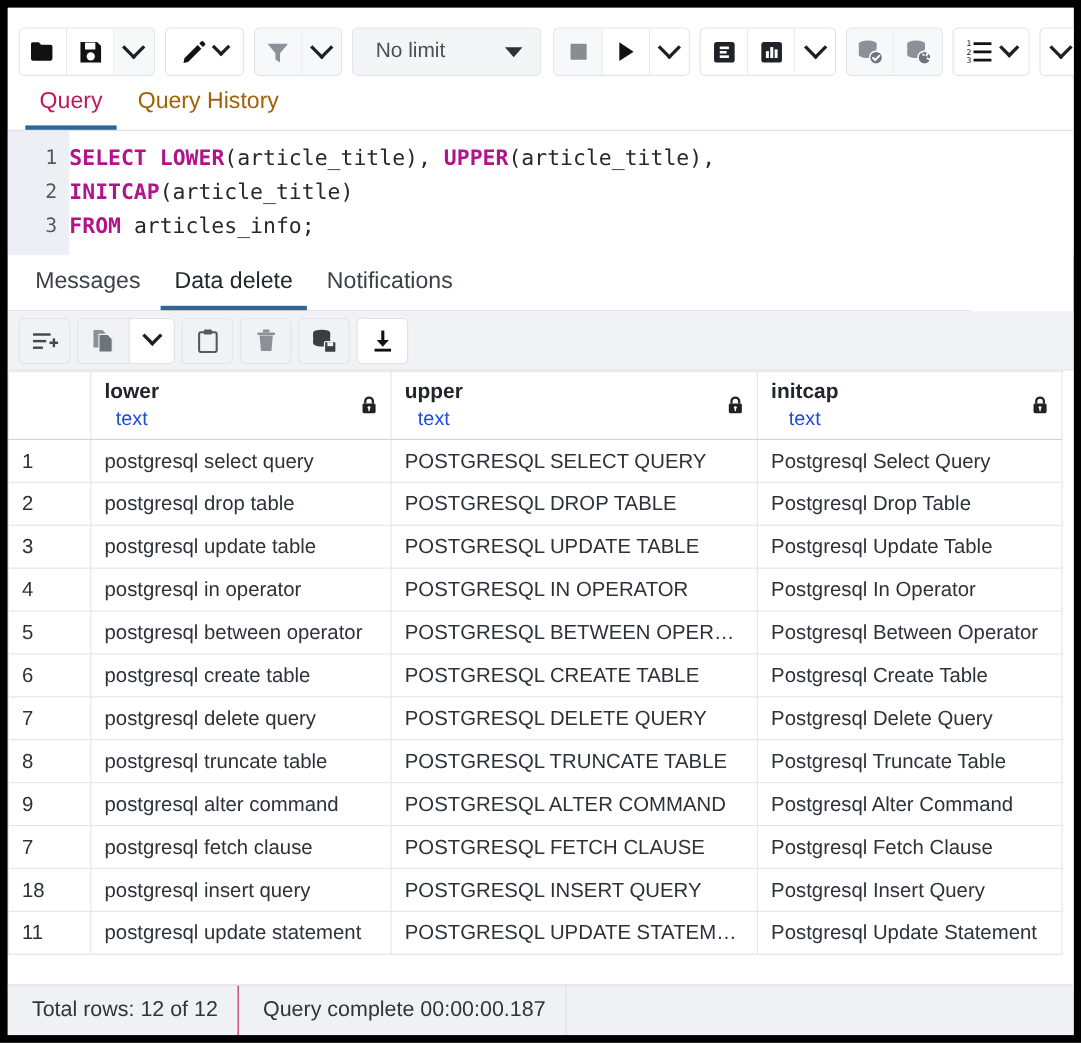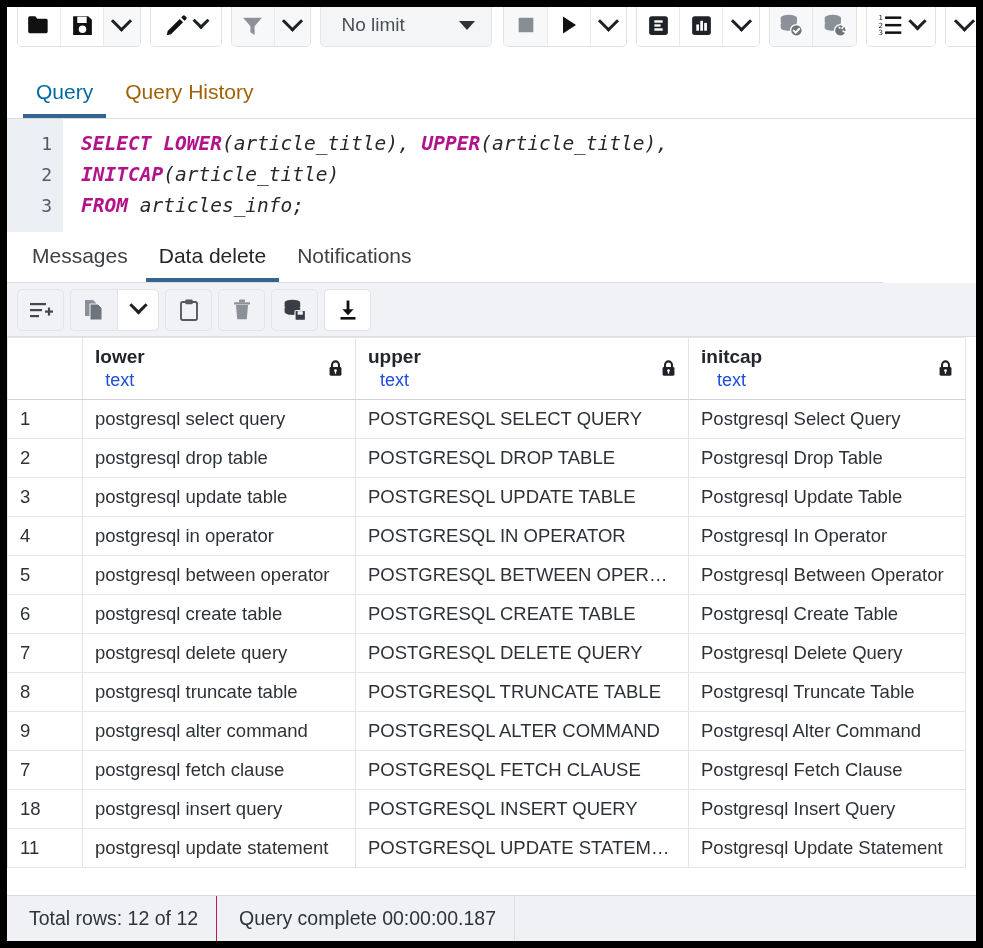--- a/index.html
+++ b/index.html
@@ -31,21 +31,21 @@
   }
 
   
   .toolbar {
     position: absolute;
     left: 0; top: -6px;
     width: 976px; height: 68px;
     background: #fff;
     border-top: 2px solid #dfe2e6;
     display: flex;
-    align-items: flex-start;
+    align-items: flex-end;
     padding-left: 10px;
     gap: 0px;
   }
   .btngroup {
     display: flex;
     align-items: stretch;
     border: 1px solid #dfe2e6;
     border-radius: 5px;
     background: #fff;
     height: 44px;
@@ -109,21 +109,21 @@
     padding-left: 16px;
   }
   .qtab {
     font-size: 21px;
     color: #a16207;
     padding: 0 13px 10px 13px;
     margin-right: 6px;
     cursor: pointer;
     border-bottom: 4px solid transparent;
   }
-  .qtab.active { border-bottom-color: #326690; color: #0369a1; }
+  .qtab.active { border-bottom-color: #326690; color: #be185d; }
 
   
   .editor {
     position: absolute;
     left: 0; top: 112px;
     width: 976px; height: 113px;
     background: #fff;
     display: flex;
     font-family: "DejaVu Sans Mono", monospace;
     font-size: 19.5px;
@@ -133,25 +133,24 @@
     background: #eceff3;
     padding-top: 9px;
     text-align: right;
     color: #555a60;
     font-size: 18px;
     line-height: 31px;
   }
   .gutter div { padding-right: 11px; }
   .code {
     flex: 1;
-    padding: 9px 0 0 18px;
+    padding: 9px 0 0 0;
     line-height: 31px;
     white-space: pre;
     color: #24292e;
-    font-style: italic;
   }
   .kw { color: #b2138a; font-weight: bold; }
   .fn { color: #b2138a; font-weight: bold; }
   .pl { color: #24292e; }
 
   
   .otabs {
     position: absolute;
     left: 0; top: 228px;
     width: 876px; height: 48px;

